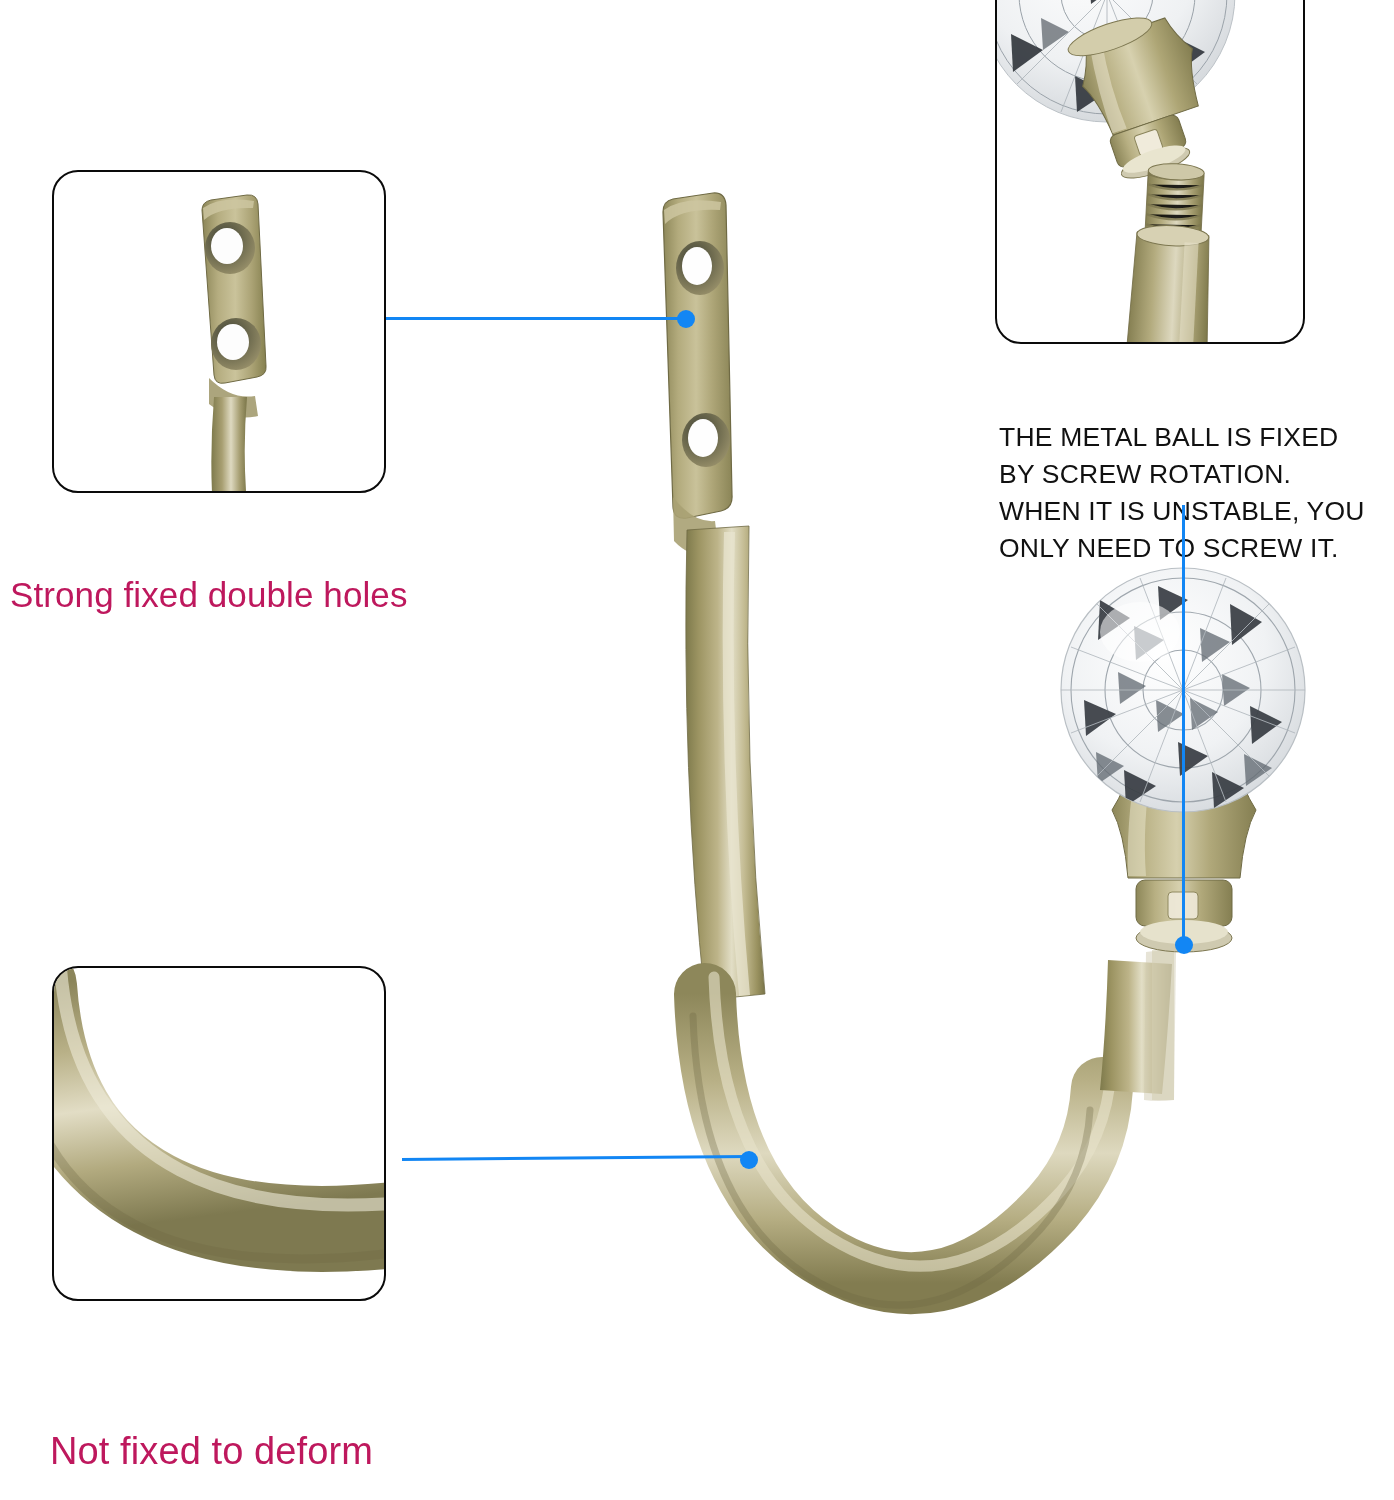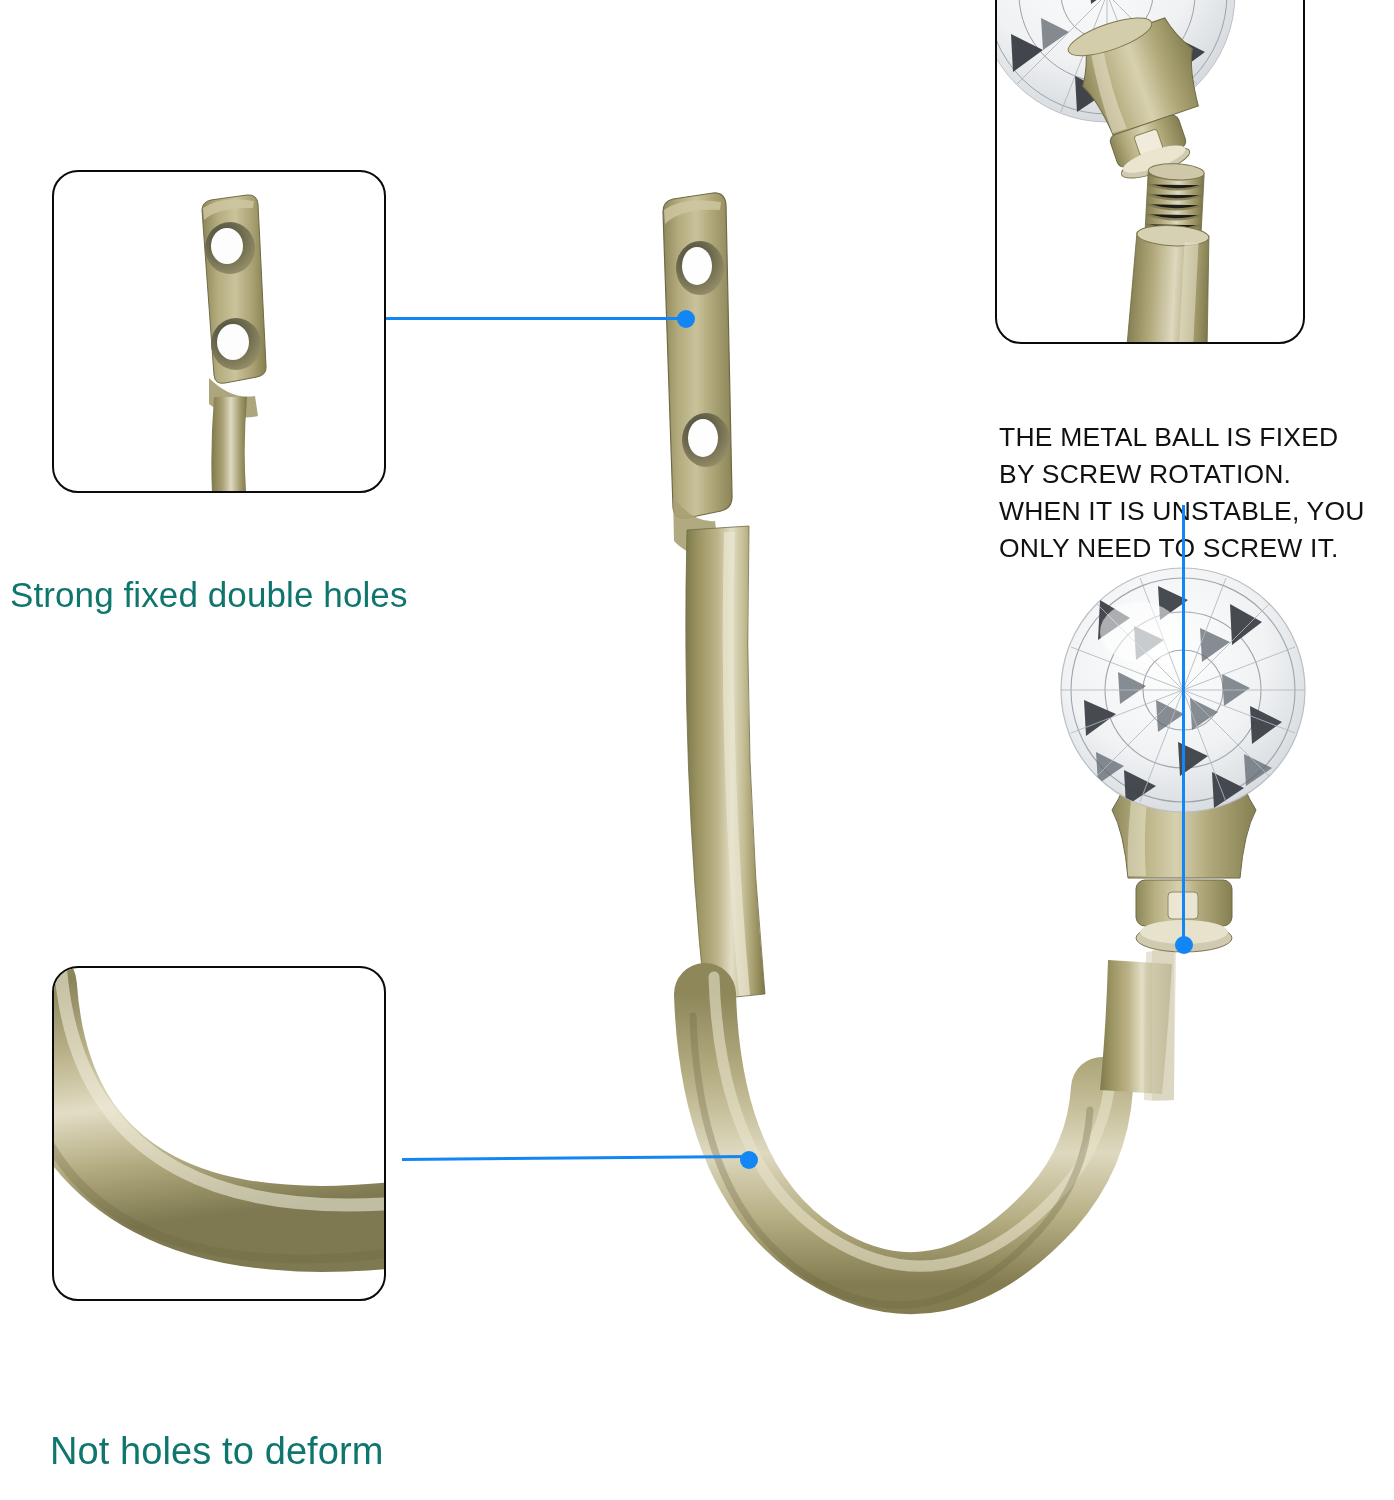--- a/index.html
+++ b/index.html
@@ -21,21 +21,21 @@
     overflow:hidden;
     box-sizing:border-box;
   }
   #inset-holes{left:52px;top:170px;width:334px;height:323px;}
   #inset-bend{left:52px;top:966px;width:334px;height:335px;}
   #inset-screw{left:995px;top:-30px;width:310px;height:374px;border-radius:26px;}
 
   
   .caption{
     position:absolute;
-    color:#0f766e;
+    color:#be185d;
     font-size:35px;
     letter-spacing:.1px;
     white-space:nowrap;
   }
   #cap-holes{left:10px;top:540px;}
   #cap-deform{left:50px;top:1392px;font-size:38px;}
 
   #note-screw{
     position:absolute;
     left:999px;top:392px;width:372px;
@@ -245,21 +245,21 @@
             <stop offset="76%" stop-color="#b2aa7f"></stop>
           <stop offset="100%" stop-color="#7e7950"></stop>
         </linearGradient>
       </defs>
       <path d="M-20 18 q10 150 120 208 q90 48 250 30" fill="none" stroke="url(#bg2)" stroke-width="86" stroke-linecap="round"></path>
       <path d="M-20 18 q10 150 120 208 q90 48 250 30" fill="none" stroke="#efebd8" stroke-width="13" opacity=".6" transform="translate(26,-24)"></path>
       <path d="M-20 18 q10 150 120 208 q90 48 250 30" fill="none" stroke="#6c6742" stroke-width="9" opacity=".3" transform="translate(-20,30)"></path>
     </svg>
   </div>
 
-  <p class="caption nosel" id="cap-deform">Not holes to deform</p>
+  <p class="caption nosel" id="cap-deform">Not fixed to deform</p>
 
   <div class="inset" id="inset-screw">
     <svg width="306" height="370" viewBox="0 0 306 370">
       <defs>
         <radialGradient id="cb3" cx="42%" cy="32%" r="72%">
           <stop offset="0%" stop-color="#ffffff"></stop>
             <stop offset="62%" stop-color="#eff1f3"></stop>
           <stop offset="100%" stop-color="#d2d6da"></stop>
         </radialGradient>
         <linearGradient id="cone3" x1="0" y1="0" x2="1" y2="0">

